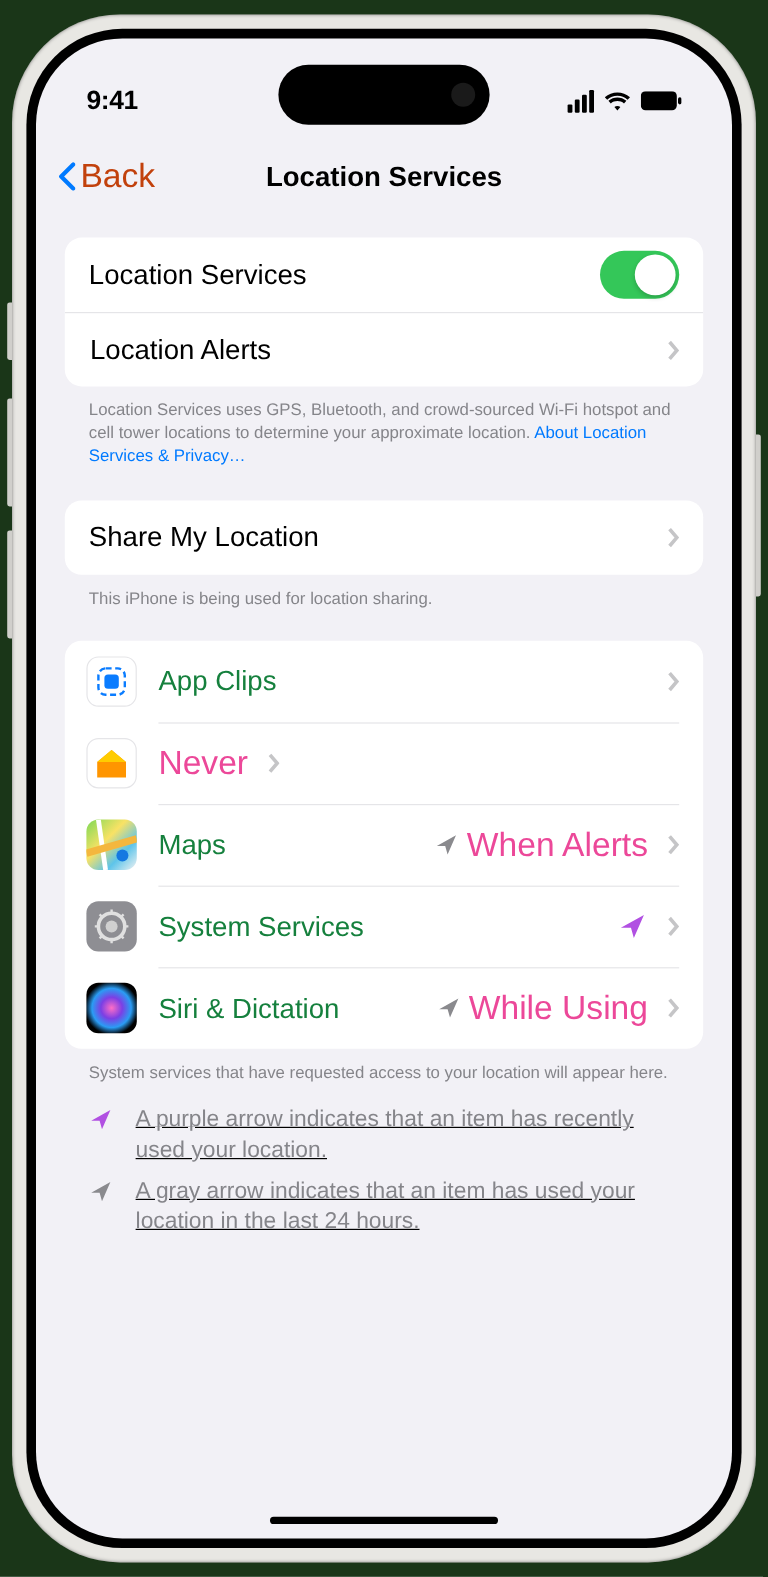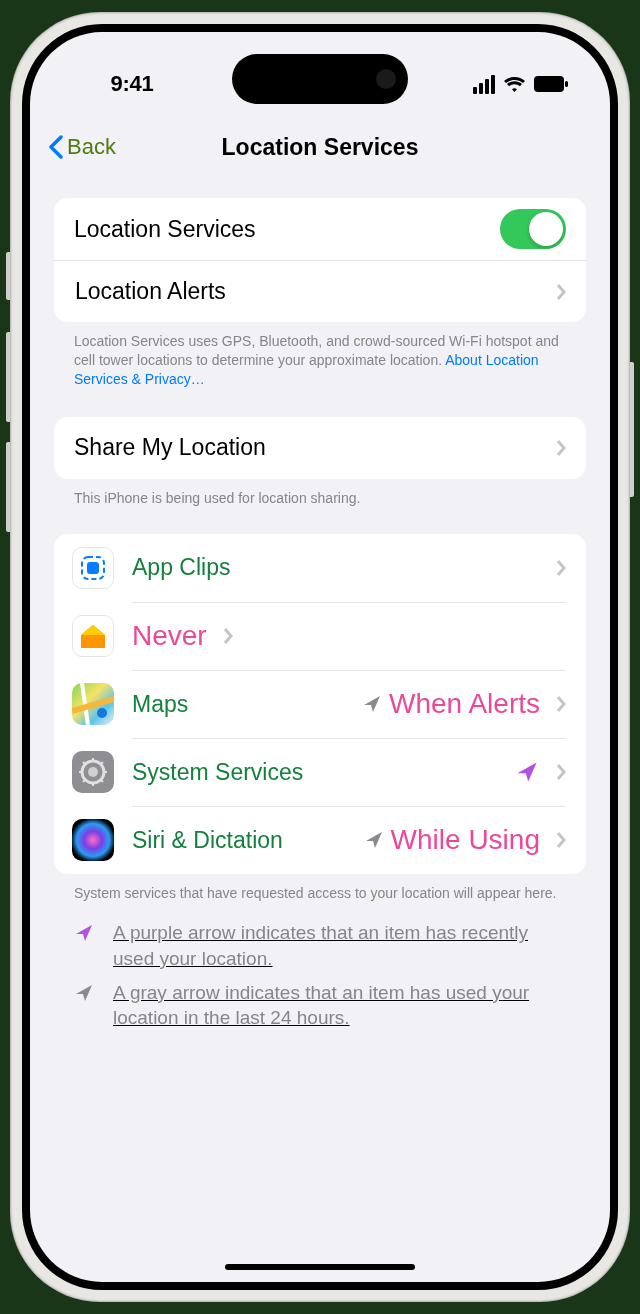--- a/index.html
+++ b/index.html
@@ -81,21 +81,20 @@
       width: 20px; height: 20px;
       background: #1a1a1a;
       border-radius: 50%;
     }
     .status-bar {
       height: 84px;
       display: flex;
       align-items: center;
       justify-content: space-between;
       padding: 20px 42px 0;
-      text-align: center;
     }
     .status-time {
       font-size: 22px;
       font-weight: 600;
       letter-spacing: -0.3px;
       color: #000;
       width: 120px;
     }
     .status-right {
       display: flex;
@@ -109,22 +108,22 @@
     .wifi-ic, .battery-ic { display: inline-flex; }
     .nav {
       height: 62px;
       display: flex;
       align-items: center;
       position: relative;
       padding: 0 18px;
     }
     .back {
       display: flex; align-items: center;
-      color: #4d7c0f;
-      font-size: 22px;
+      color: #c2410c;
+      font-size: 28px;
       gap: 4px;
     }
     .back-chev { width: 15px; height: 24px; }
     .nav-title {
       position: absolute;
       left: 50%; transform: translateX(-50%);
       font-size: 23px;
       font-weight: 600;
       color: #000;
     }

